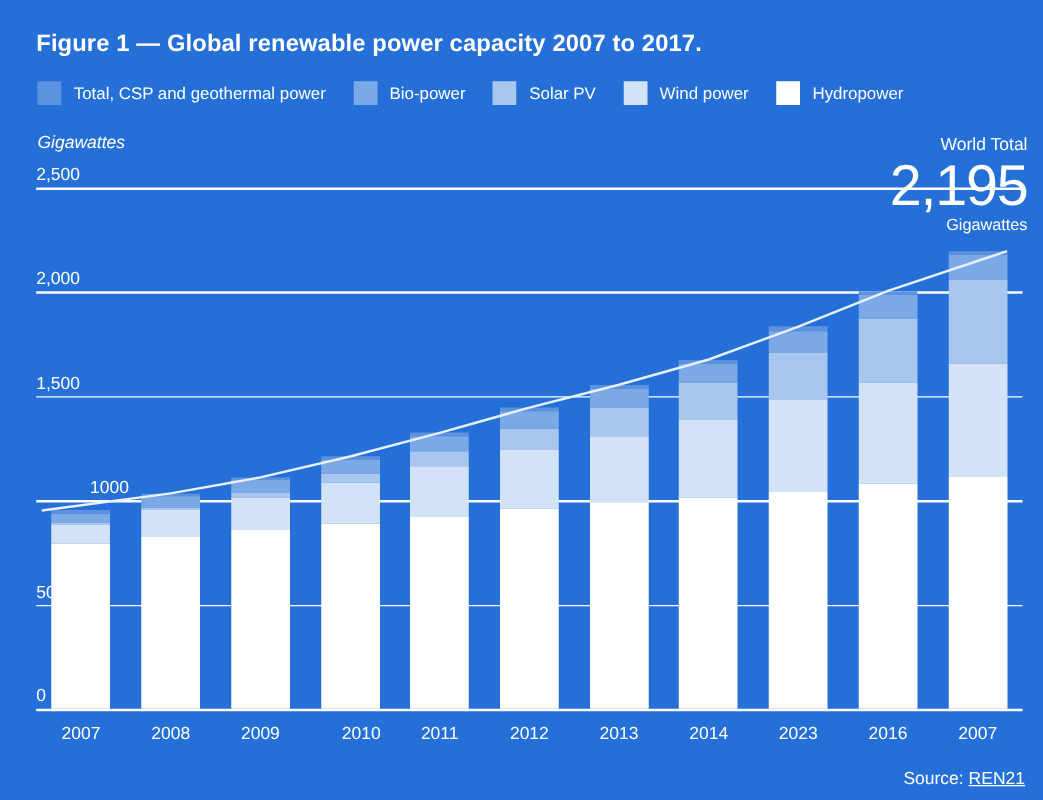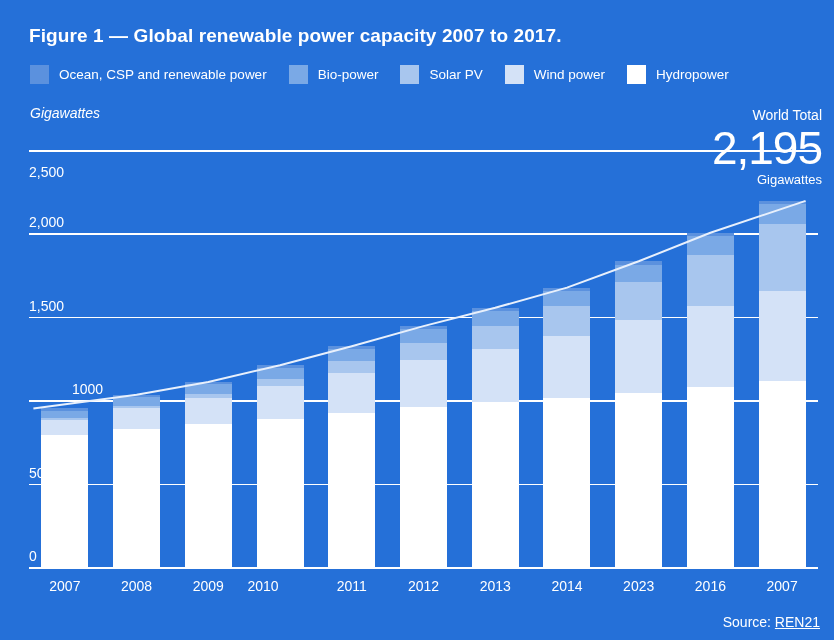--- a/index.html
+++ b/index.html
@@ -160,21 +160,21 @@
   }
 </style>
 </head>
 <body>
 
 <div id="figure-title">Figure 1 — Global renewable power capacity 2007 to 2017.</div>
 
 <div id="legend">
   <div class="legend-item">
     <span class="legend-swatch" style="background:#5b91de;"></span>
-    <span class="legend-label">Ocean, CSP and renewable power</span>
+    <span class="legend-label">Total, CSP and geothermal power</span>
   </div>
   <div class="legend-item">
     <span class="legend-swatch" style="background:#7aa9e6;"></span>
     <span class="legend-label">Bio-power</span>
   </div>
   <div class="legend-item">
     <span class="legend-swatch" style="background:#a8c6ee;"></span>
     <span class="legend-label">Solar PV</span>
   </div>
   <div class="legend-item">
@@ -203,21 +203,21 @@
       <div class="gridline" style="top: 186.8px;"></div>
       <div class="gridline" style="top: 103.4px;"></div>
       <div class="gridline" style="top: 20px;"></div>
     </div>
   <div id="yticks-layer">
       <div class="ytick-label" style="top: 418px;">0</div>
       <div class="ytick-label" style="top: 334.6px;">500</div>
       <div class="ytick-label" style="top: 251.2px; margin-left: 43px;">1000</div>
       <div class="ytick-label" style="top: 167.8px;">1,500</div>
       <div class="ytick-label" style="top: 84.4px;">2,000</div>
-      <div class="ytick-label" style="top: 1px; margin-top: 33px;">2,500</div>
+      <div class="ytick-label" style="top: 1px;">2,500</div>
     </div>
   <div id="bars-layer">
       <div class="bar-group" style="left: 41.3636px; width: 47px; top: 278.373px; bottom: auto; height: 158.627px;">
         <div class="bar-seg" style="background: rgb(91, 145, 222); height: 2.1684px;"></div>
         <div class="bar-seg" style="background: rgb(122, 169, 230); height: 7.506px;"></div>
         <div class="bar-seg" style="background: rgb(168, 198, 238); height: 1.5012px;"></div>
         <div class="bar-seg" style="background: rgb(212, 226, 247); height: 15.6792px;"></div>
         <div class="bar-seg" style="background: rgb(255, 255, 255); height: 131.772px;"></div>
       </div>
       <div class="bar-group" style="left: 113.091px; width: 47px; top: 264.696px; bottom: auto; height: 172.304px;">
@@ -293,21 +293,21 @@
     </div>
   <svg id="trendline-svg" viewBox="0 0 834 450" preserveAspectRatio="none">
     <polyline id="trendline-path" fill="none" stroke="#e8f0fc" stroke-width="2" points="33.4,278.4 136.6,264.7 208.3,251.9 280.0,235.2 351.8,216.3 423.5,196.1 495.2,177.8 567.0,157.6 638.7,131.3 710.4,102.7 805.6,70.9"></polyline>
   </svg>
 </div>
 
 <div id="xaxis">
     <div class="xtick-label" style="left: 34.8636px; width: 60px;">2007</div>
     <div class="xtick-label" style="left: 106.591px; width: 60px;">2008</div>
     <div class="xtick-label" style="left: 178.318px; width: 60px;">2009</div>
-    <div class="xtick-label" style="left: 233px; width: 60px;">2010</div>
+    <div class="xtick-label" style="left: 259px; width: 60px;">2010</div>
     <div class="xtick-label" style="left: 321.773px; width: 60px;">2011</div>
     <div class="xtick-label" style="left: 393.5px; width: 60px;">2012</div>
     <div class="xtick-label" style="left: 465.227px; width: 60px;">2013</div>
     <div class="xtick-label" style="left: 536.955px; width: 60px;">2014</div>
     <div class="xtick-label" style="left: 608.682px; width: 60px;">2023</div>
     <div class="xtick-label" style="left: 680.409px; width: 60px;">2016</div>
     <div class="xtick-label" style="left: 752.136px; width: 60px;">2007</div>
   </div>
 
 <div id="source">

